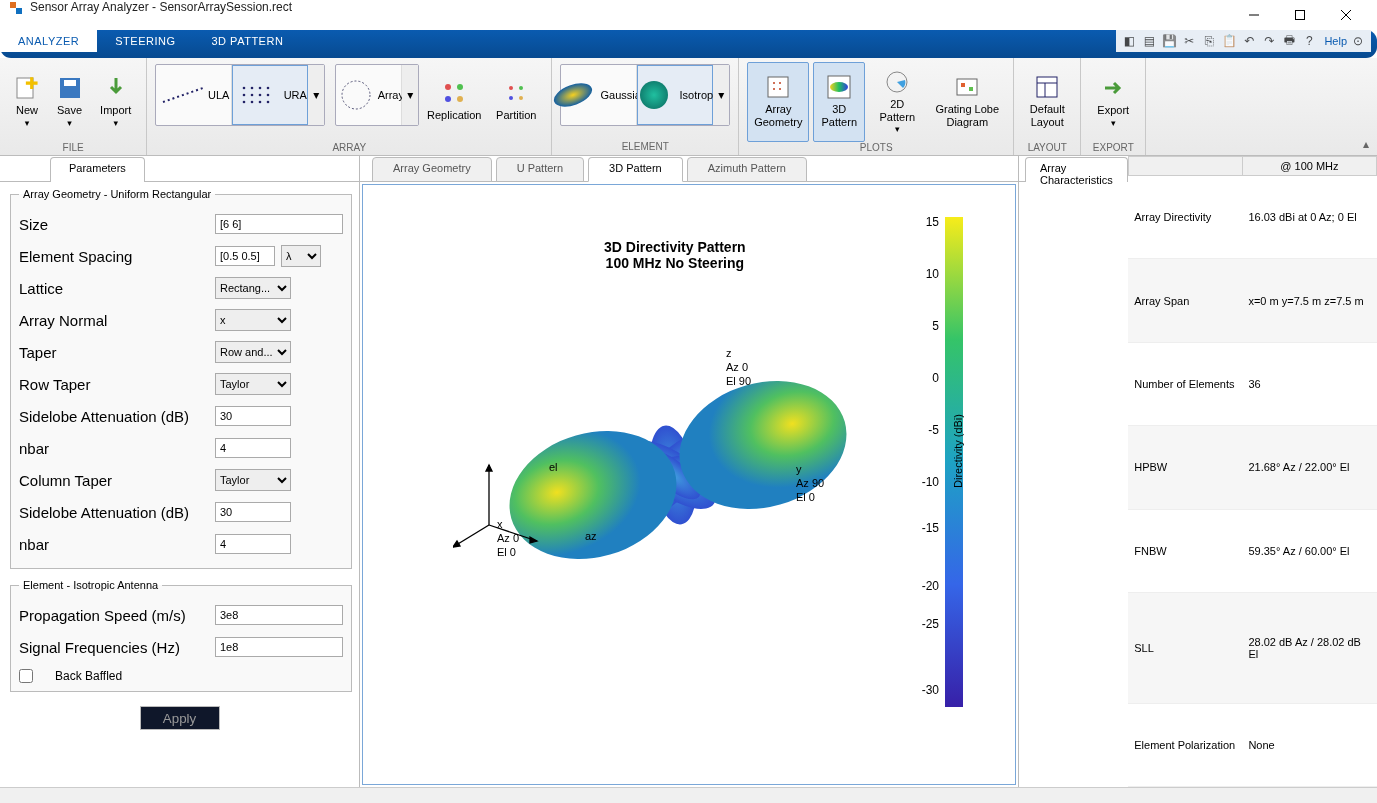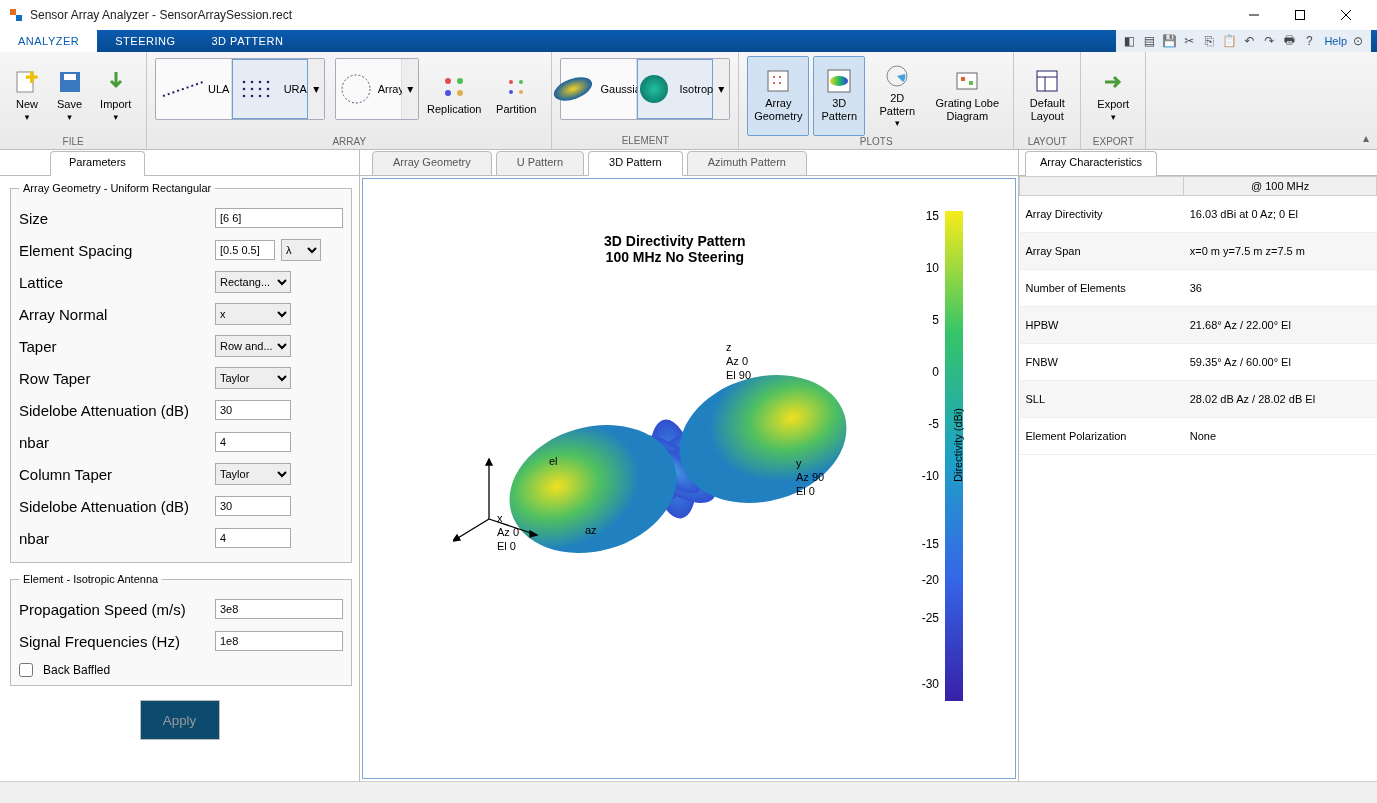--- a/index.html
+++ b/index.html
@@ -1,24 +1,24 @@
 <!DOCTYPE html>
 <html><head>
 <meta charset="utf-8">
 <style>
 * { box-sizing: border-box; margin: 0; padding: 0; font-family: "Segoe UI", Arial, sans-serif; }
 body { font-size: 12px; background: #fff; overflow: hidden; width: 1377px; height: 803px; }
 
-.titlebar { height: 30px; display: flex; align-items: center; padding: 0 8px; background: #fff; }
+.titlebar { height: 30px; display: flex; align-items: flex-start; padding: 0 8px; background: #fff; }
 .titlebar .icon { width: 16px; height: 16px; margin-right: 6px; }
 .titlebar .title { flex: 1; font-size: 12px; color: #222; }
 .winbtns { display: flex; gap: 0; }
 .winbtn { width: 46px; height: 30px; display: flex; align-items: center; justify-content: center; }
 
-.tabstrip { height: 22px; background: linear-gradient(to bottom, #0a5bb0, #074a90); display: flex; align-items: flex-start; position: relative; }
+.tabstrip { height: 28px; background: linear-gradient(to bottom, #0a5bb0, #074a90); display: flex; align-items: flex-start; position: relative; border-radius: 11px; }
 .ribtab { padding: 0 18px; height: 22px; line-height: 22px; color: #fff; font-size: 11px; letter-spacing: .5px; cursor: pointer; }
 .ribtab.active { background: #fff; color: #0a5bb0; }
 .qatoolbar { position: absolute; right: 6px; top: 0; height: 22px; display: flex; align-items: center; gap: 2px; background: #e8eef5; padding: 0 4px; }
 .qat-btn { width: 18px; height: 18px; display: flex; align-items: center; justify-content: center; opacity: .7; }
 .qat-help { color: #0a5bb0; font-size: 11px; margin-left: 4px; }
 
 .ribbon { height: 98px; background: linear-gradient(to bottom, #f6f6f6, #e9e9e9); border-bottom: 1px solid #bcbcbc; display: flex; }
 .ribgroup { border-right: 1px solid #c8c8c8; padding: 4px 8px 0 8px; display: flex; flex-direction: column; }
 .ribgroup .row { flex: 1; display: flex; align-items: flex-start; gap: 4px; }
 .ribgroup .glabel { text-align: center; font-size: 10px; color: #666; height: 14px; }
@@ -43,46 +43,46 @@
 fieldset { border: 1px solid #bbb; padding: 8px; margin-bottom: 10px; background: #f9f9f9; }
 legend { font-size: 11px; padding: 0 4px; }
 .prow { display: flex; align-items: center; height: 32px; gap: 6px; }
 .prow label { width: 190px; font-size: 15px; }
 .prow input[type=text] { width: 76px; height: 20px; border: 1px solid #aaa; padding: 0 4px; font-size: 11px; background: #fff; }
 .prow input.wide { width: 128px; }
 .prow select { height: 22px; border: 1px solid #aaa; font-size: 11px; background: #eee; }
 .prow select.w { width: 76px; }
 .prow select.s { width: 40px; }
 .prow input.txt2 { width: 60px; }
-.applybtn { display: block; margin: 14px auto; width: 80px; height: 40px; background: #0c4a6e; border: 1px solid #bbb; color: #999; cursor: not-allowed; }
+.applybtn { display: block; margin: 14px auto; width: 80px; height: 24px; background: #0f172a; border: 1px solid #bbb; color: #999; cursor: not-allowed; }
 
 .centerpanel { flex: 1; display: flex; flex-direction: column; border-right: 1px solid #bbb; background: #fff; }
 .ctabs { height: 26px; display: flex; border-bottom: 1px solid #bbb; padding-left: 8px; }
 .ctab { border: 1px solid #bbb; border-bottom: 1px solid #fff; padding: 4px 20px 2px 20px; border-radius: 4px 4px 0 0; margin-left: 4px; font-size: 11px; background: #f0f0f0; color: #555; cursor: pointer; position: relative; top: 1px; }
 .ctab.active { background: #fff; color: #000; border-bottom-color: #fff; }
 .ctab.inact { border-bottom: 1px solid #bbb; }
 .plotarea { flex: 1; border: 1px solid #7aa7d8; margin: 2px; position: relative; background: #fff; }
 .plottitle { position: absolute; top: 54px; left: 50%; transform: translateX(-60%); text-align: center; font-weight: bold; font-size: 14px; }
 .colorbar { position: absolute; top: 32px; right: 52px; width: 18px; height: 490px; }
 .cbticks { position: absolute; top: 28px; right: 76px; height: 490px; }
 .cbticks div { position: absolute; font-size: 12px; text-align: right; right: 0; width: 30px; }
 .cblabel { position: absolute; right: 20px; top: 260px; transform: rotate(-90deg); font-size: 11px; transform-origin: center; }
 .axeslbl { position: absolute; font-size: 11px; }
 
-.rightpanel { width: 358px; display: flex; flex-direction: column; }
+.rightpanel { width: 358px; display: flex; flex-direction: row; }
 .rtabh { height: 26px; display: flex; border-bottom: 1px solid #bbb; }
 .rtabh .tab { border: 1px solid #bbb; border-bottom: none; background: #fff; padding: 4px 14px 2px 14px; border-radius: 4px 4px 0 0; margin-left: 6px; font-size: 11px; position: relative; top: 1px; }
 .chartable { width: 100%; border-collapse: collapse; font-size: 11px; }
 .chartable th { background: #f0f0f0; border: 1px solid #ccc; padding: 3px 6px; font-weight: normal; }
 .chartable td { border-bottom: 1px solid #eee; padding: 12px 6px; }
 .chartable tr:nth-child(even) td { background: #f6f6f6; }
 
 .statusbar { height: 22px; background: #f0f0f0; border-top: 1px solid #ccc; }
 
-.chk { display: flex; align-items: center; gap: 10px; margin-top: 6px; }
+.chk { display: flex; align-items: center; gap: 22px; margin-top: 6px; }
 .chk input { width: 14px; height: 14px; }
 </style>
 </head>
 <body>
 
 <div class="titlebar">
   <svg class="icon" viewBox="0 0 16 16">
       <path fill="#e07020" d="M2 2h6v6H2z"></path>
       <path fill="#1070c0" d="M8 8h6v6H8z"></path>
     </svg>
@@ -499,21 +499,21 @@
           </defs>
         <rect x="0" y="0" width="18" height="490" fill="url(#cb)"></rect>
       </svg>
       <div class="cbticks">
         <div style="top:2px">15</div>
         <div style="top:54px">10</div>
         <div style="top:106px">5</div>
         <div style="top:158px">0</div>
         <div style="top:210px">-5</div>
         <div style="top:262px">-10</div>
-        <div style="top:330px">-15</div>
+        <div style="top:308px">-15</div>
         <div style="top:366px">-20</div>
         <div style="top:404px">-25</div>
         <div style="top:470px">-30</div>
       </div>
       <div class="cblabel">Directivity (dBi)</div>
     </div>
   </div>
 
   <div class="rightpanel">
     <div class="rtabh">

